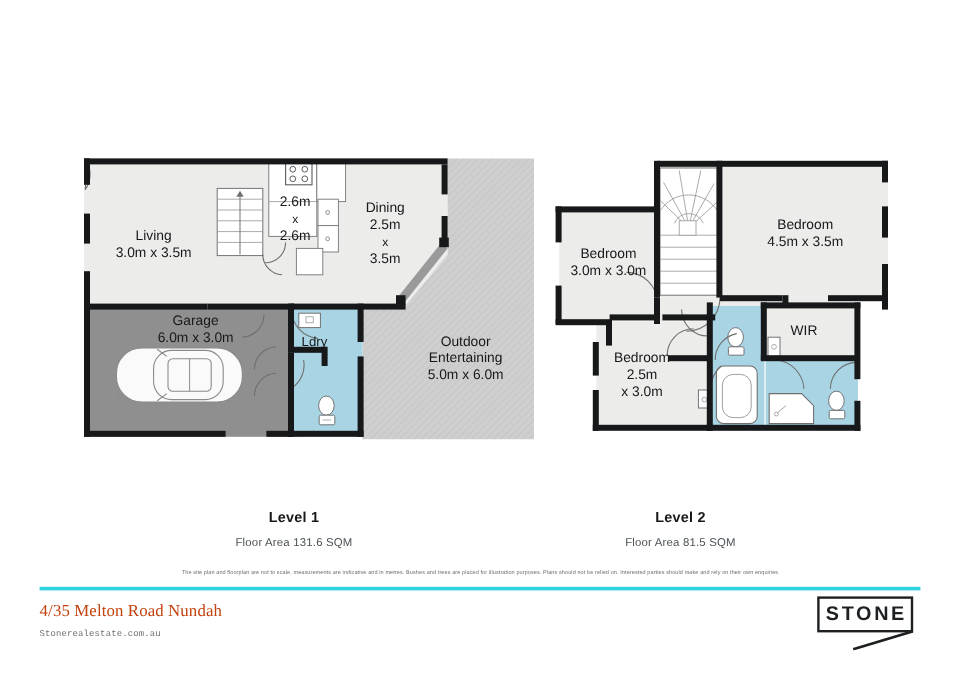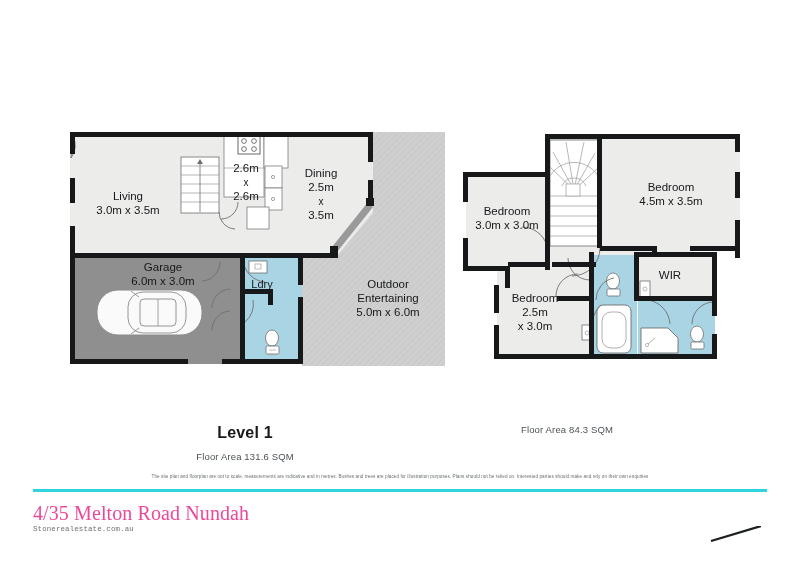--- a/index.html
+++ b/index.html
@@ -30,21 +30,21 @@
   
   .level-caption {
     position: absolute;
     text-align: center;
     width: 240px;
   }
   #level1-caption { left: 125px; top: 424px; }
   #level2-caption { left: 447px; top: 424px; }
   .level-title {
     font-family: "Liberation Sans", sans-serif;
-    font-size: 16px;
+    font-size: 12px;
     font-weight: bold;
     color: #16181a;
     letter-spacing: 0.2px;
     margin: 0 0 9px 0;
     display: block;
   }
   .level-area {
     font-family: "Liberation Sans", sans-serif;
     font-size: 9.5px;
     font-weight: normal;
@@ -76,22 +76,22 @@
     height: 2.6px;
     background: #2fd4de;
   }
 
   
   #address {
     position: absolute;
     left: 33px;
     top: 502px;
     font-family: "Liberation Serif", serif;
-    font-size: 20px;
-    color: #ec4899;
+    font-size: 14px;
+    color: #c2410c;
     letter-spacing: 0.1px;
   }
   #website {
     position: absolute;
     left: 33px;
     top: 525px;
     font-family: Liberation Mono, monospace;
     font-size: 7.4px;
     color: #6c7276;
     letter-spacing: 0.15px;
@@ -428,29 +428,33 @@
       <text x="670" y="279" font-size="11.5">WIR</text>
     </g>
   </svg>
 
   <div class="level-caption" id="level1-caption">
     <span class="level-title">Level 1</span>
     <span class="level-area">Floor Area 131.6 SQM</span>
   </div>
 
   <div class="level-caption" id="level2-caption">
-    <span class="level-area">Floor Area 84.3 SQM</span>
+    <span class="level-title">Level 2</span>
+    <span class="level-area">Floor Area 81.5 SQM</span>
   </div>
 
   <div id="disclaimer">The site plan and floorplan are not to scale, measurements are indicative and in metres. Bushes and trees are placed for illustration purposes. Plans should not be relied on. Interested parties should make and rely on their own enquiries</div>
 
   <div id="divider"></div>
 
   <div id="address">4/35 Melton Road Nundah</div>
   <div id="website">Stonerealestate.com.au</div>
 
   <div id="stone-logo">
+    <div class="logo-box">
+      <span class="logo-text">STONE</span>
+    </div>
     <svg class="logo-tail" viewBox="0 0 52 16">
       <path d="M52 0 L2 15" stroke="#1d2022" stroke-width="2.2" fill="none"></path>
     </svg>
   </div>
 
 </div>
 
 </body></html>

